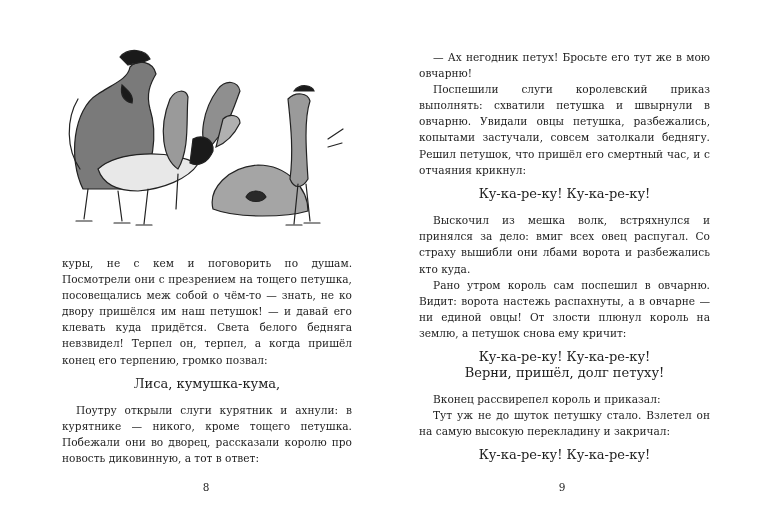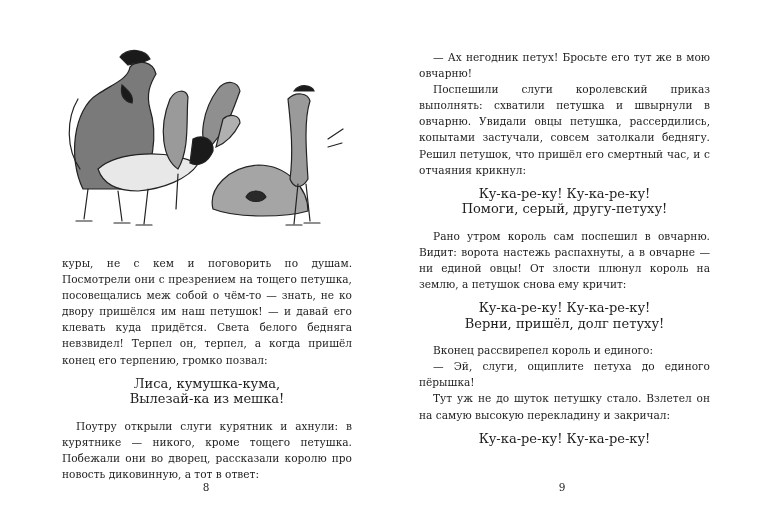--- a/index.html
+++ b/index.html
@@ -47,42 +47,40 @@
 
       <path d="M30 150 L26 180 M60 152 L64 182 M90 150 L86 185 M120 135 L118 170 M240 145 L236 185 M248 145 L252 182" fill="none"></path>
       <path d="M18 182 L34 182 M56 184 L72 184 M78 186 L94 186 M228 186 L244 186 M246 184 L262 184" fill="none"></path>
     </g>
   </svg>
 
   <div class="textblock">
     <p class="para" style="text-indent:0">куры, не с кем и поговорить по душам. Посмотрели они с презрением на тощего петушка, посовещались меж собой о чём-то — знать, не ко двору пришёлся им наш петушок! — и давай его клевать куда придётся. Света белого бедняга невзвидел! Терпел он, терпел, а когда пришёл конец его терпению, громко позвал:</p>
     <div class="poem">
       <div>Лиса, кумушка-кума,</div>
-      <div>Вылезай-ка из мешка!</div>
     </div>
     <p class="para">Поутру открыли слуги курятник и ахнули: в курятнике — никого, кроме тощего петушка. Побежали они во дворец, рассказали королю про новость диковинную, а тот в ответ:</p>
   </div>
   <div class="pagenum">8</div>
 </div>
 
 <div class="page" id="page-right">
   <div class="textblock">
     <p class="para">— Ах негодник петух! Бросьте его тут же в мою овчарню!</p>
-    <p class="para">Поспешили слуги королевский приказ выполнять: схватили петушка и швырнули в овчарню. Увидали овцы петушка, рассердились, копытами застучали, совсем затолкали беднягу. Решил петушок, что пришёл его смертный час, и с отчаяния крикнул:</p>
+    <p class="para">Поспешили слуги королевский приказ выполнять: схватили петушка и швырнули в овчарню. Увидали овцы петушка, разбежались, копытами застучали, совсем затолкали беднягу. Решил петушок, что пришёл его смертный час, и с отчаяния крикнул:</p>
     <div class="poem">
       <div>Ку-ка-ре-ку! Ку-ка-ре-ку!</div>
-      <div>Помоги, серый, другу-петуху!</div>
     </div>
+    <p class="para">Выскочил из мешка волк, встряхнулся и принялся за дело: вмиг всех овец распугал. Со страху вышибли они лбами ворота и разбежались кто куда.</p>
     <p class="para">Рано утром король сам поспешил в овчарню. Видит: ворота настежь распахнуты, а в овчарне — ни единой овцы! От злости плюнул король на землю, а петушок снова ему кричит:</p>
     <div class="poem">
       <div>Ку-ка-ре-ку! Ку-ка-ре-ку!</div>
       <div>Верни, пришёл, долг петуху!</div>
     </div>
-    <p class="para">Вконец рассвирепел король и единого:</p>
-    <p class="para">— Эй, слуги, ощиплите петуха до единого пёрышка!</p>
+    <p class="para">Вконец рассвирепел король и приказал:</p>
     <p class="para">Тут уж не до шуток петушку стало. Взлетел он на самую высокую перекладину и закричал:</p>
     <div class="poem">
       <div>Ку-ка-ре-ку! Ку-ка-ре-ку!</div>
     </div>
 
   </div>
   <div class="pagenum">9</div>
 </div>
 
 </body></html>

